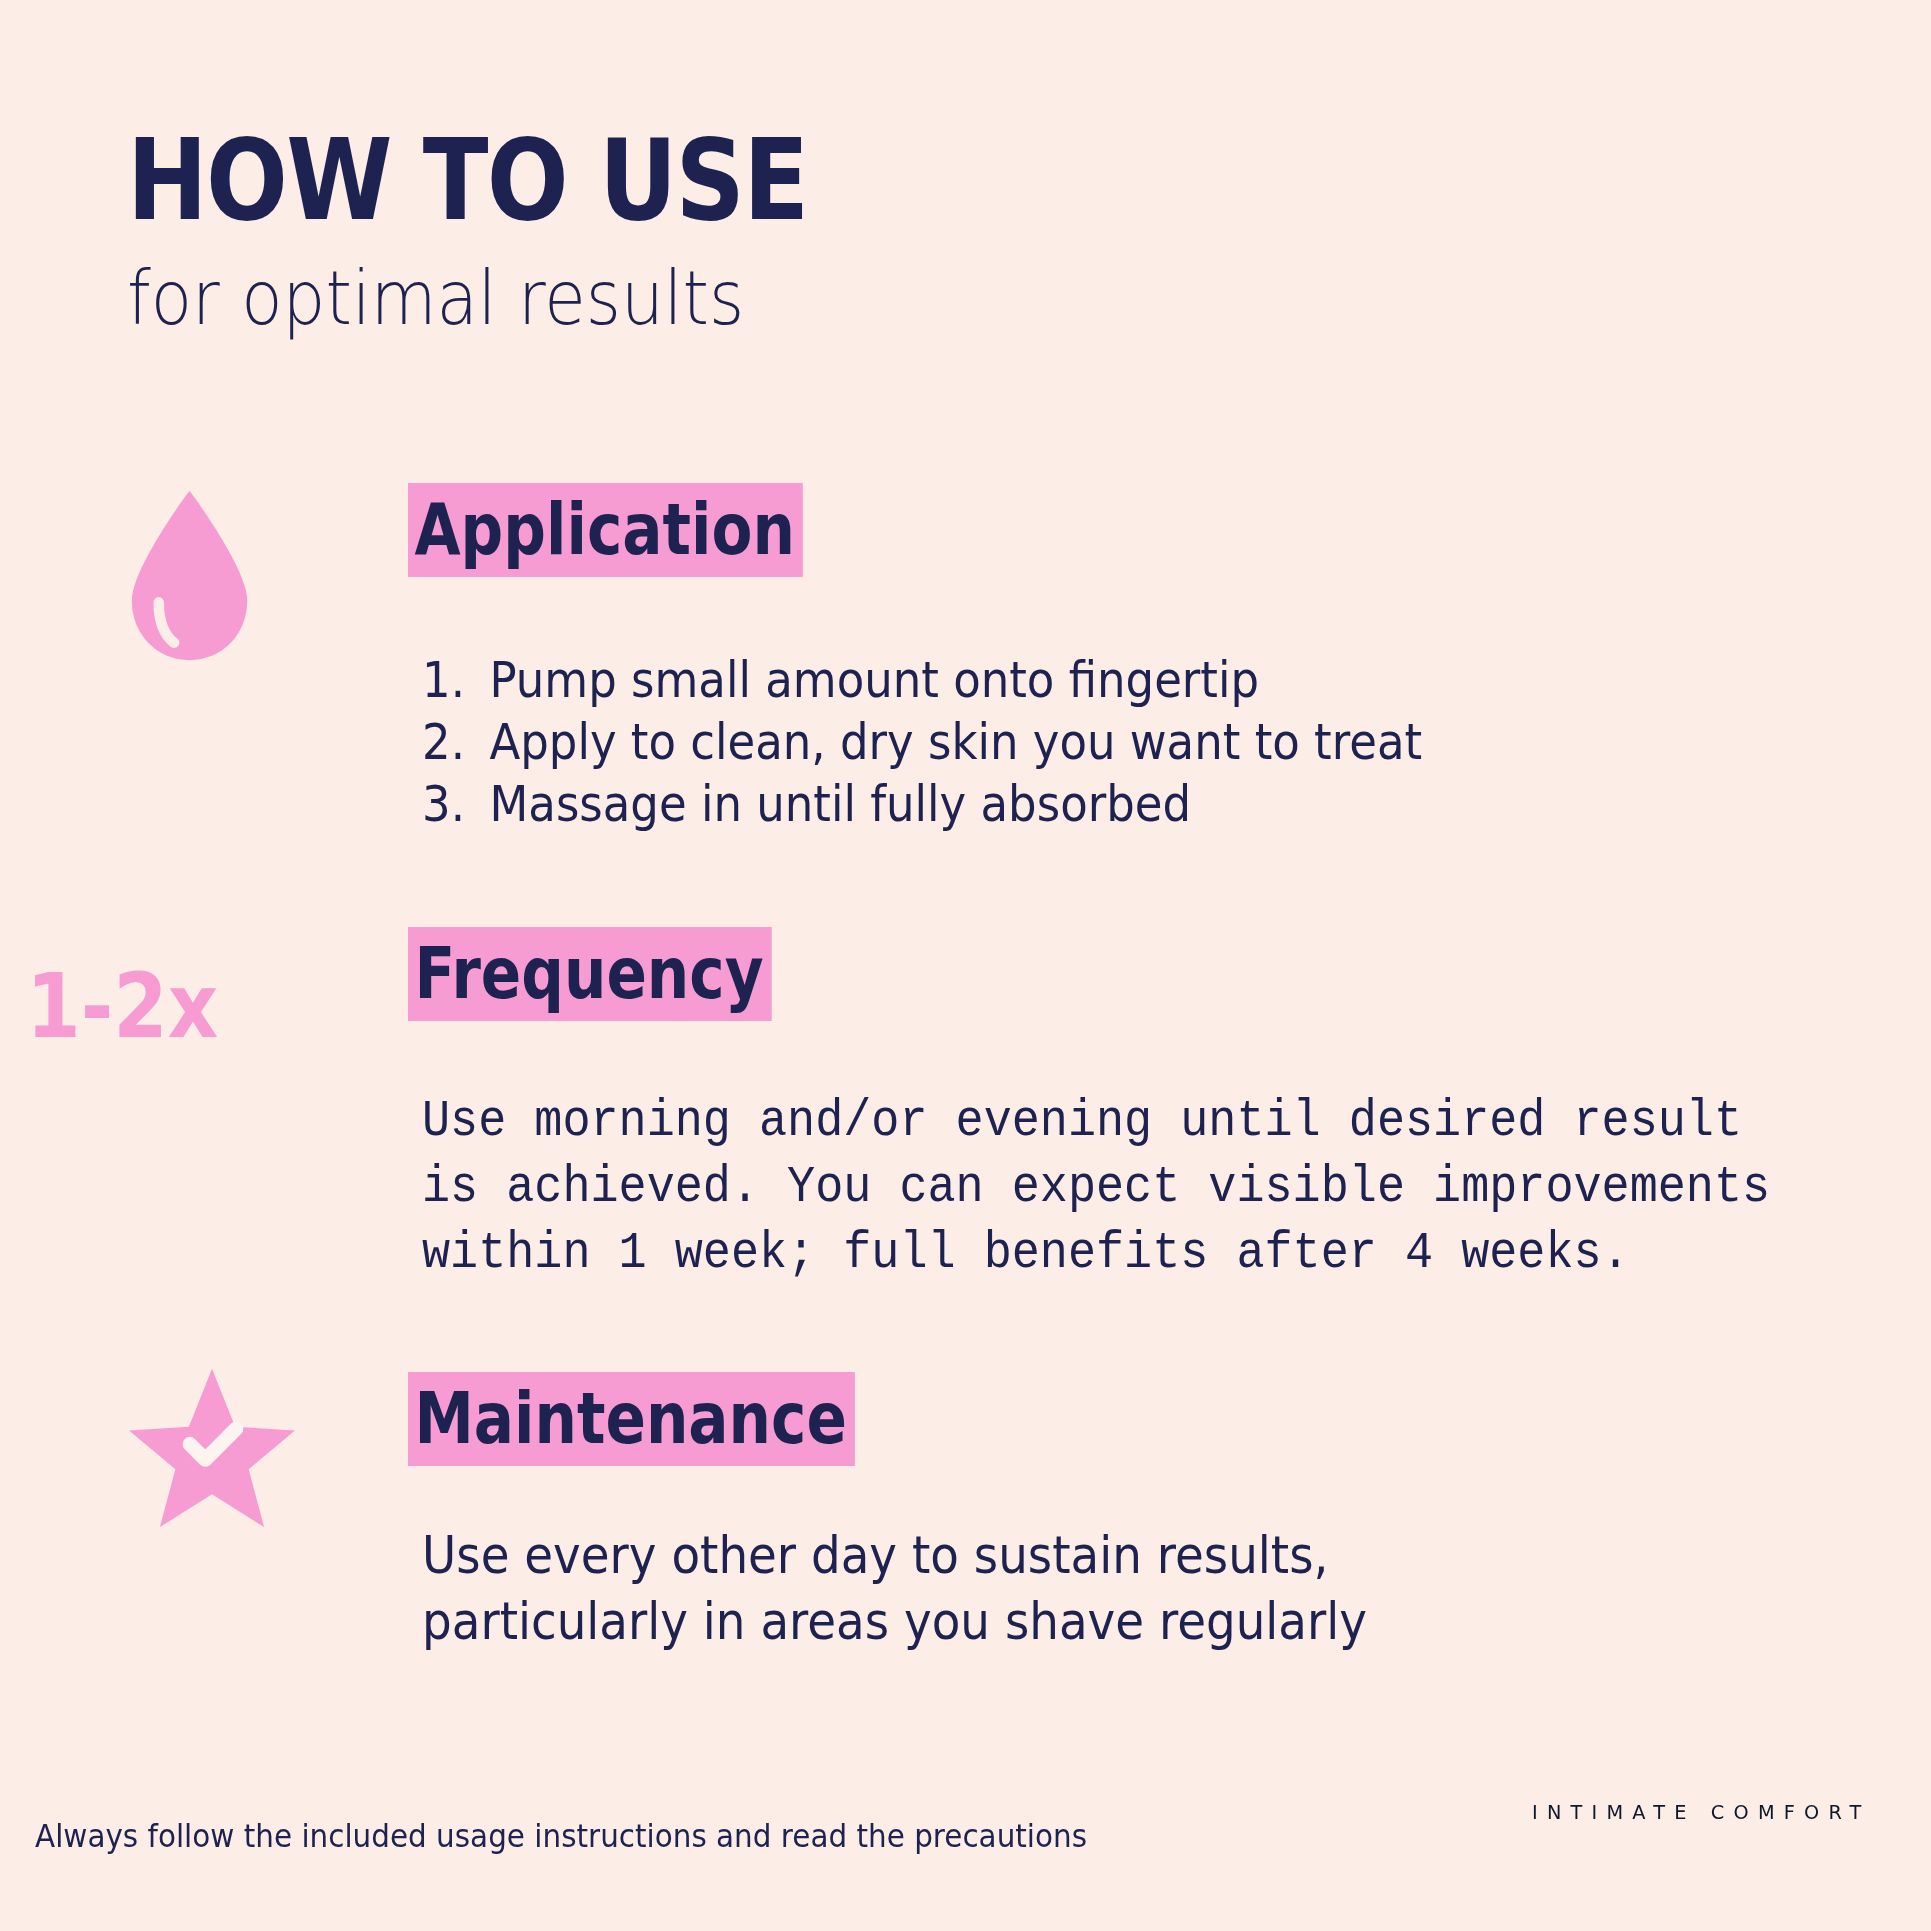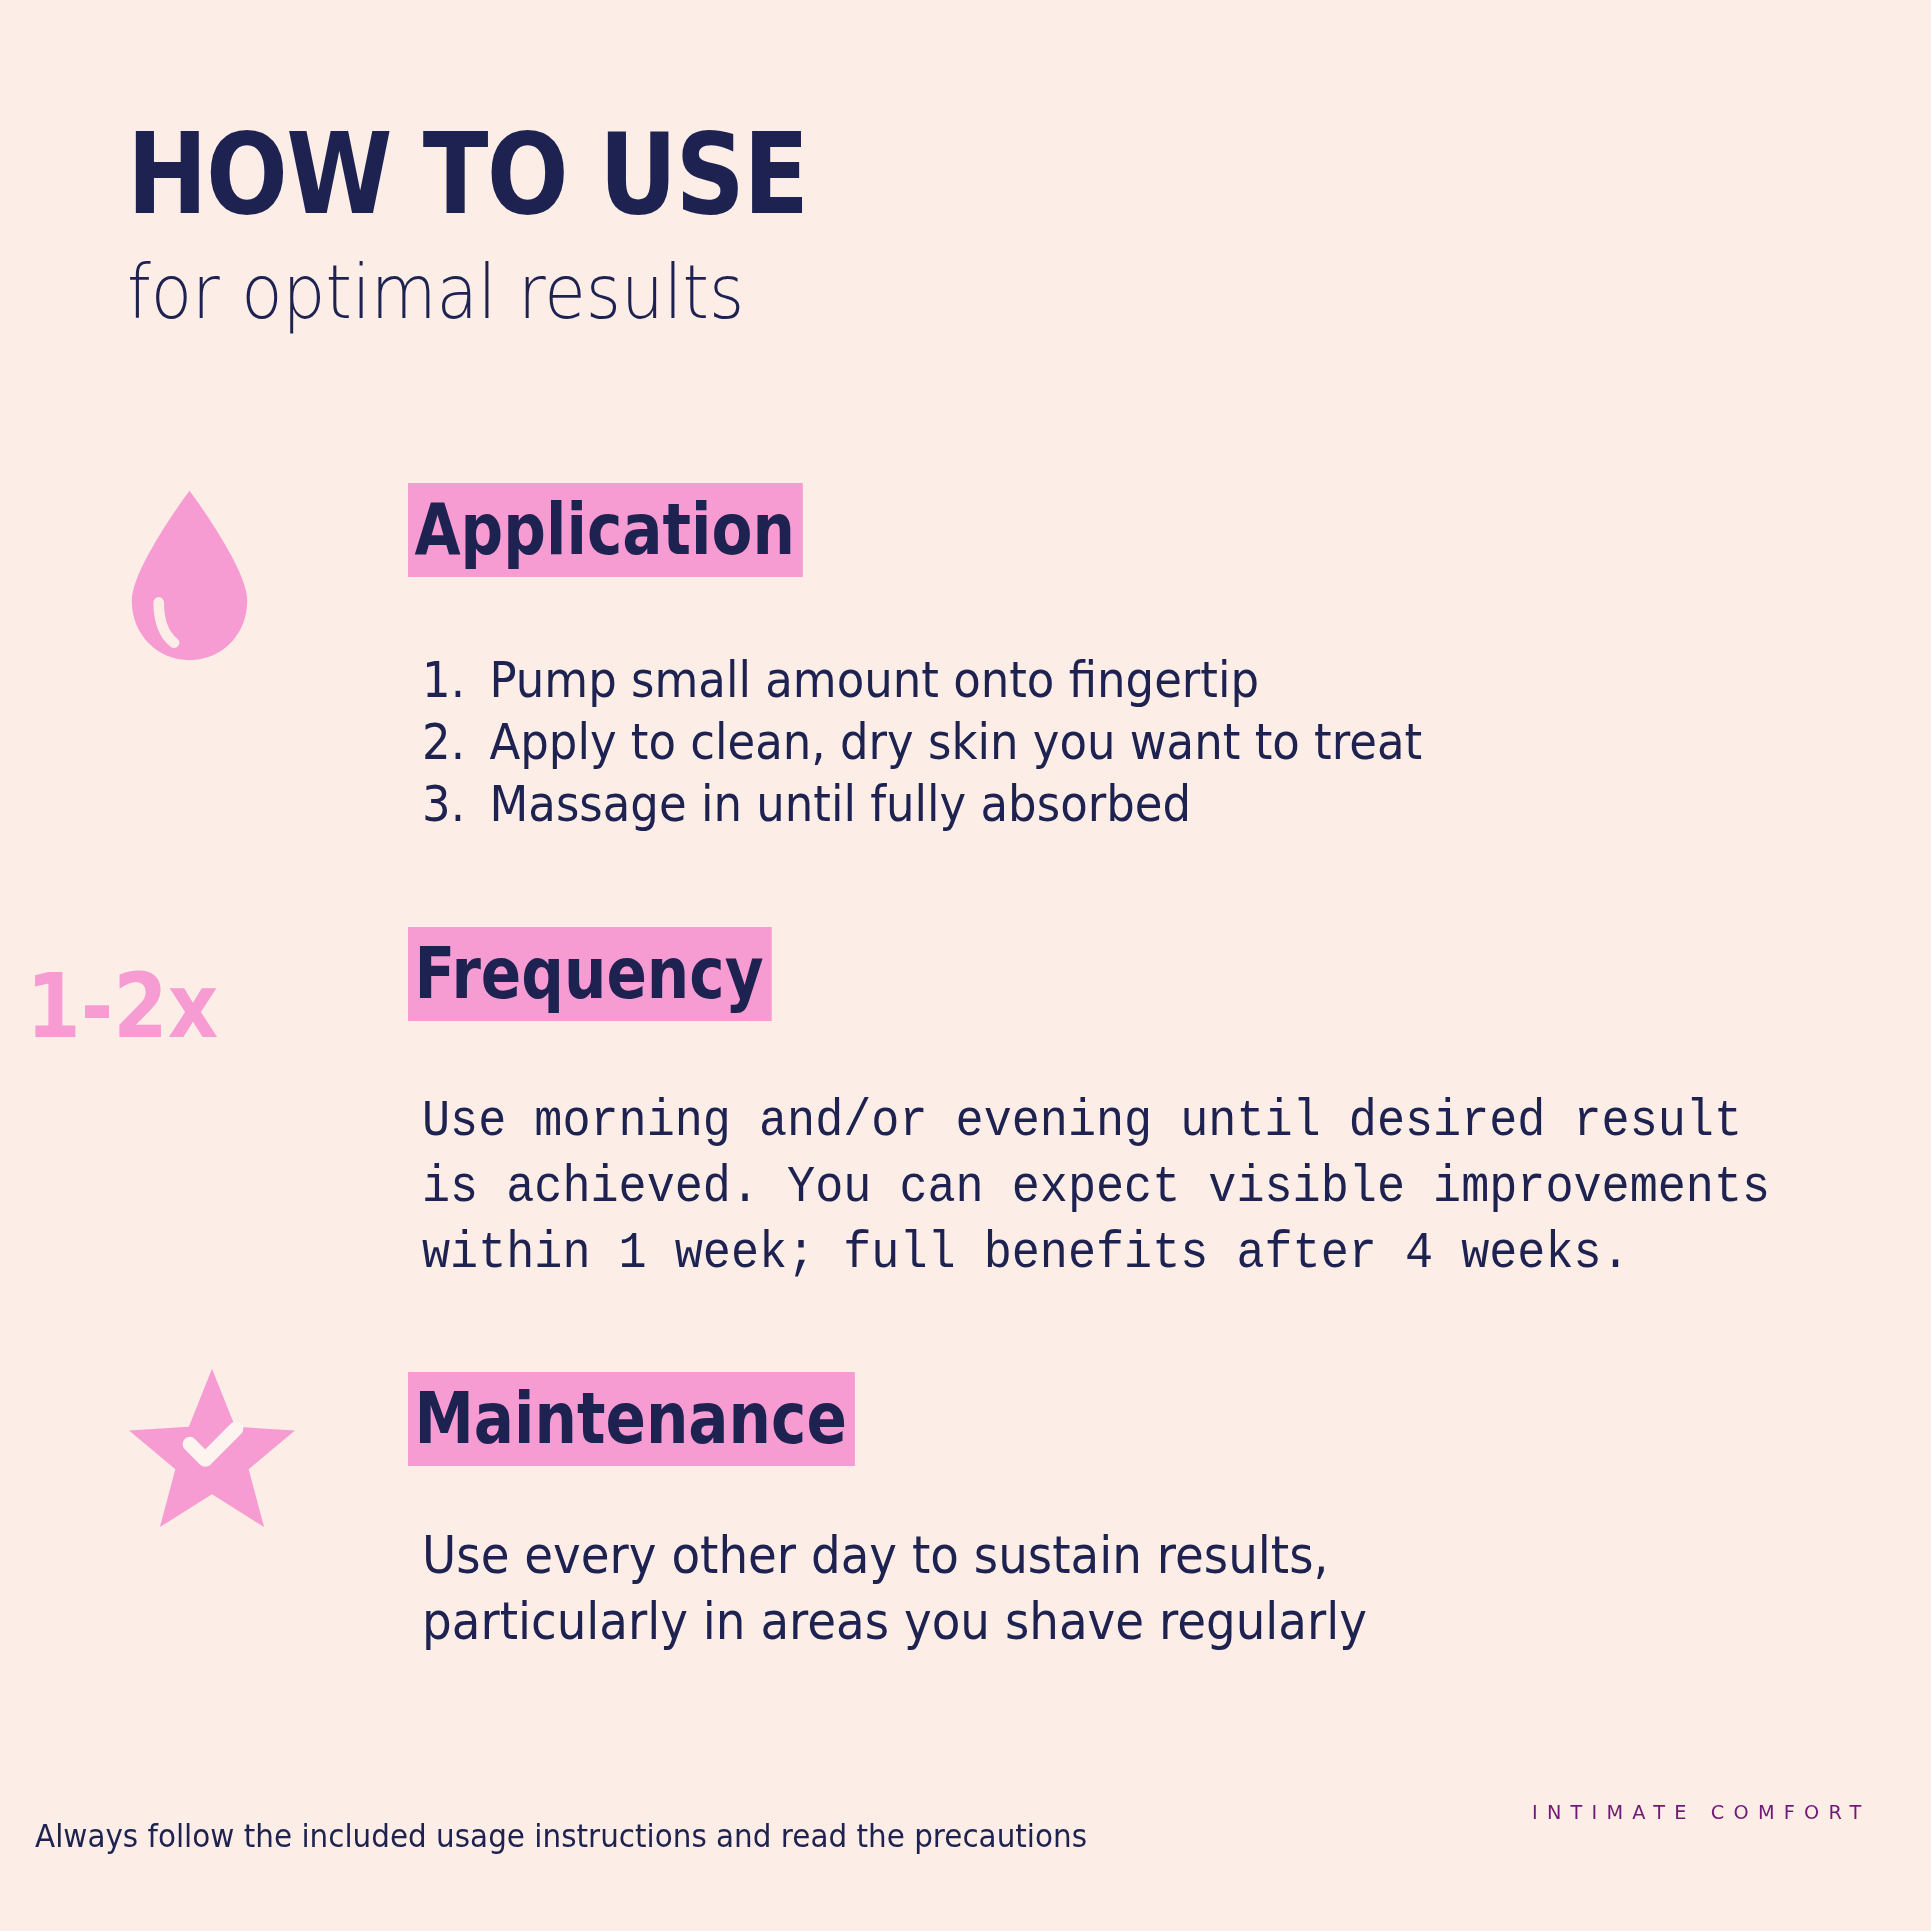--- a/index.html
+++ b/index.html
@@ -19,21 +19,21 @@
     position: relative;
     width: 1931px;
     height: 1931px;
     background: #FCEDE7;
   }
 
   
   .header {
     position: absolute;
     left: 127px;
-    top: 118px;
+    top: 124px;
     width: 1352px;
   }
   .title {
     font-family: "DejaVu Sans", sans-serif;
     font-weight: bold;
     font-size: 112px;
     line-height: 1.0;
     letter-spacing: -1.9px;
     color: #1D2250;
     margin: 0;
@@ -166,21 +166,21 @@
     font-family: "DejaVu Serif", serif;
     font-weight: bold;
     font-size: 83px;
     line-height: 0.9;
     color: #1D2250;
     letter-spacing: -1px;
   }
   .logo-sub {
     font-family: "DejaVu Sans", sans-serif;
     font-size: 19.3px;
-    color: #701a75;
+    color: #0f172a;
     letter-spacing: 9.2px;
     margin-top: 9.7px;
     padding-left: 8.7px;
   }
 </style>
 </head>
 <body>
 
 <div class="canvas">
 

